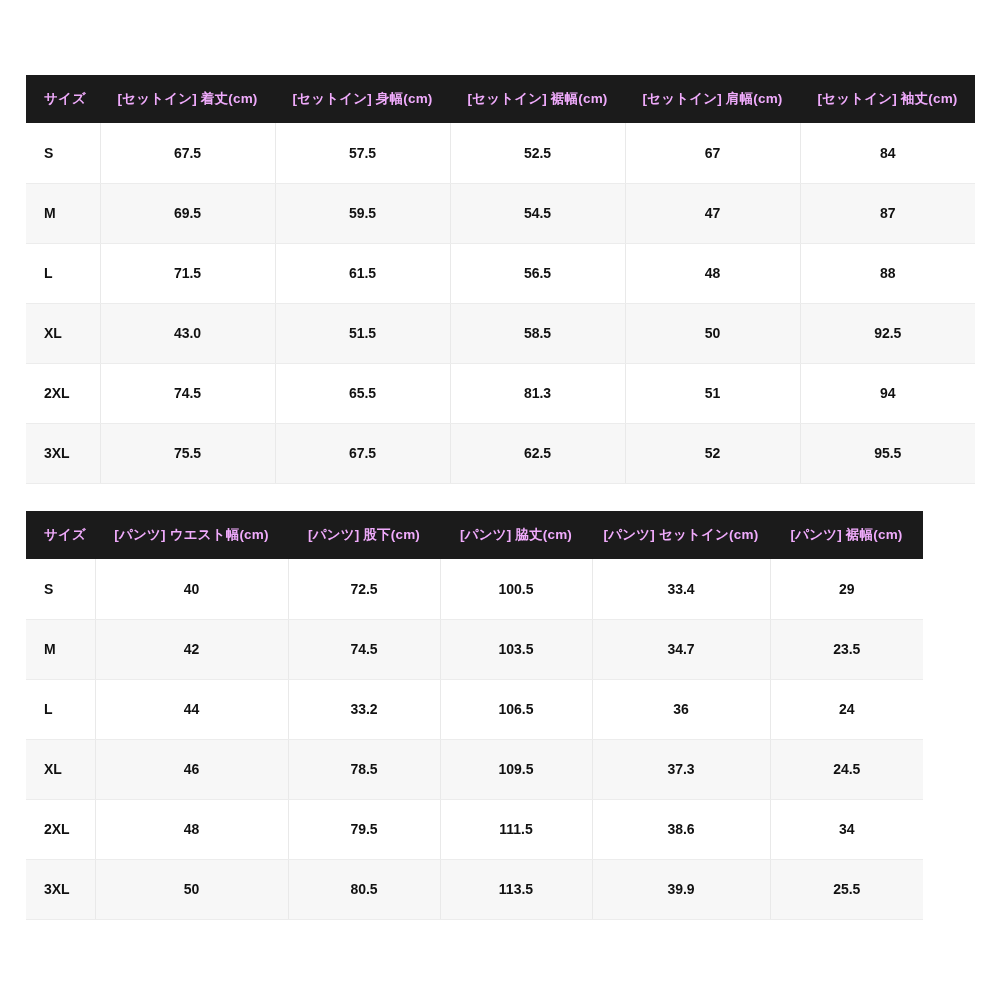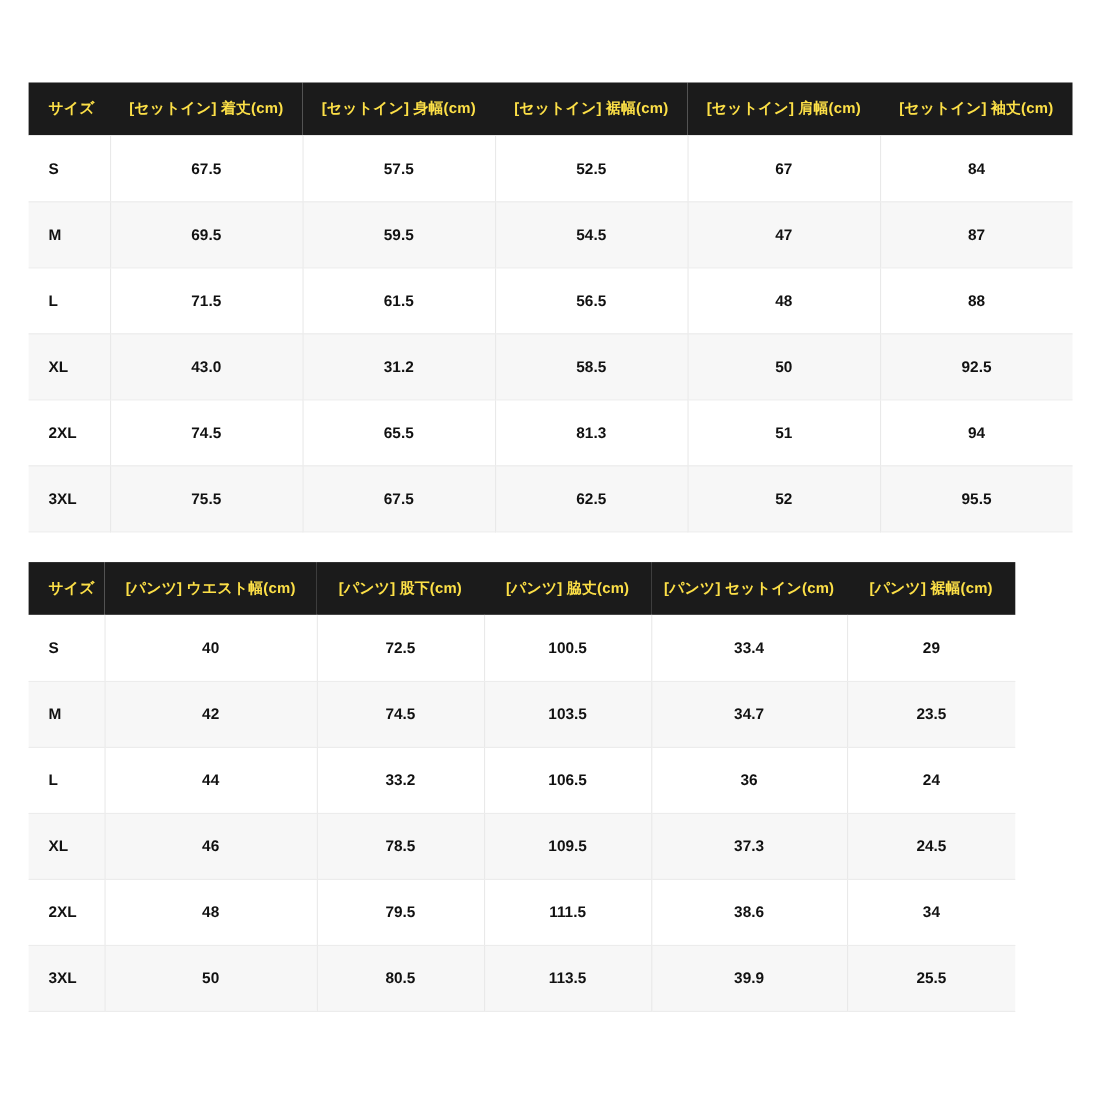--- a/index.html
+++ b/index.html
@@ -48,21 +48,21 @@
   }
   #table-pants col.c-size  { width: 69px; }
   #table-pants col.c-d1    { width: 193px; }
   #table-pants col.c-d2    { width: 152px; }
   #table-pants col.c-d3    { width: 152px; }
   #table-pants col.c-d4    { width: 178px; }
   #table-pants col.c-d5    { width: 153px; }
 
   .size-table thead th {
     background: #1b1b1b;
-    color: #fde047;
+    color: #f0abfc;
     font-size: 13.5px;
     font-weight: bold;
     height: 48px;
     padding: 0 6px;
     text-align: center;
     vertical-align: middle;
     letter-spacing: 0.2px;
     white-space: nowrap;
   }
   .size-table thead th.th-size {
@@ -136,21 +136,21 @@
         <td class="td-size">L</td>
         <td>71.5</td>
         <td>61.5</td>
         <td>56.5</td>
         <td>48</td>
         <td>88</td>
       </tr>
       <tr class="alt">
         <td class="td-size">XL</td>
         <td>43.0</td>
-        <td>31.2</td>
+        <td>51.5</td>
         <td>58.5</td>
         <td>50</td>
         <td>92.5</td>
       </tr>
       <tr>
         <td class="td-size">2XL</td>
         <td>74.5</td>
         <td>65.5</td>
         <td>81.3</td>
         <td>51</td>

